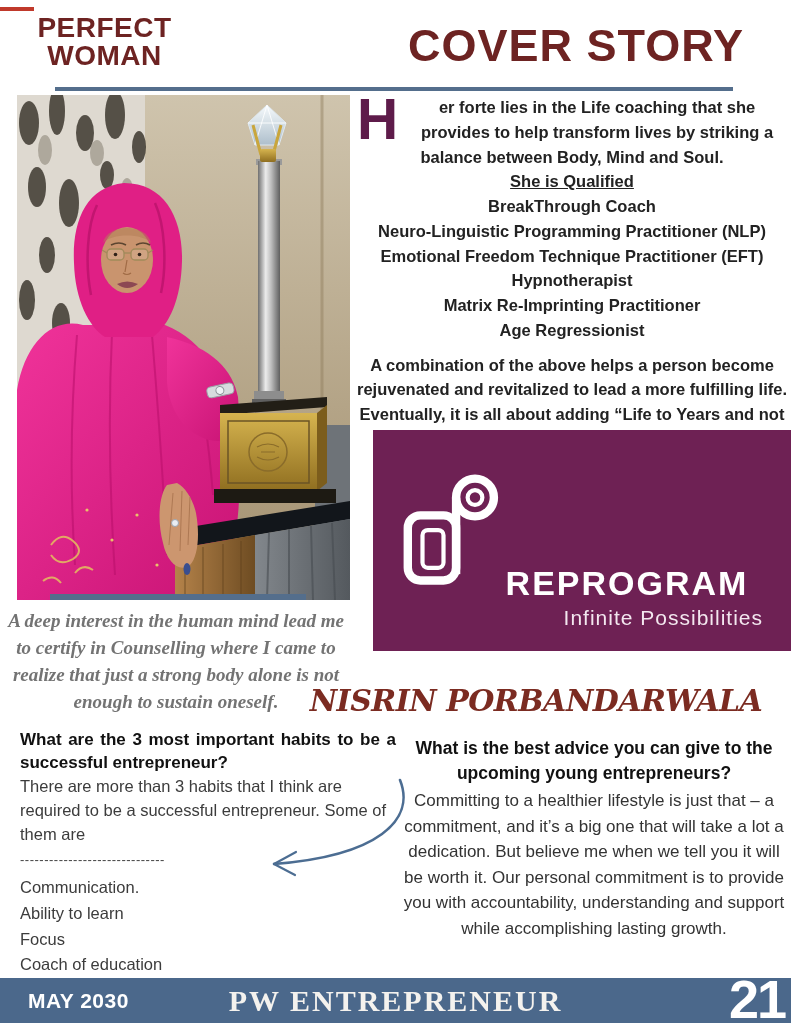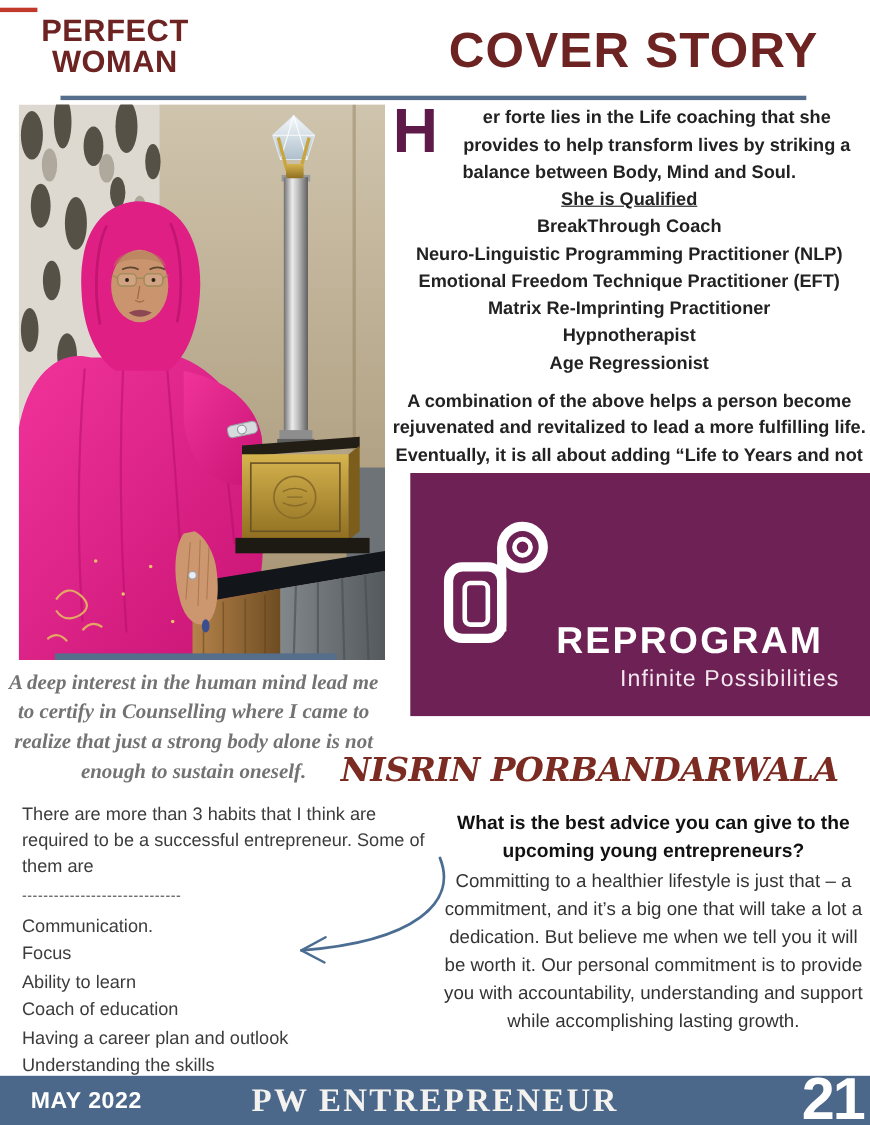--- a/index.html
+++ b/index.html
@@ -243,22 +243,22 @@
     </svg>
   </div>
   <div class="photo-rule"></div>
 
   <div class="intro">
     <p><span class="dropcap">H</span><span>er forte lies in the Life coaching that she provides to help transform lives by striking a balance between Body, Mind and Soul.</span></p>
     <div class="qualified">She is Qualified</div>
     <span class="qual-line">BreakThrough Coach</span>
     <span class="qual-line">Neuro-Linguistic Programming Practitioner (NLP)</span>
     <span class="qual-line">Emotional Freedom Technique Practitioner (EFT)</span>
+    <span class="qual-line">Hypnotherapist</span>
     <span class="qual-line">Matrix Re-Imprinting Practitioner</span>
-    <span class="qual-line">Hypnotherapist</span>
     <span class="qual-line">Age Regressionist</span>
     <p class="summary">A combination of the above helps a person become rejuvenated and revitalized to lead a more fulfilling life. Eventually, it is all about adding “Life to Years and not Years to Life.</p>
   </div>
 
   <div class="logo-box">
     <svg class="mark" viewBox="0 0 120 130">
       <g fill="none" stroke="#ffffff">
         <circle cx="80" cy="35" r="18" stroke-width="8"></circle>
         <circle cx="80" cy="35" r="7" stroke-width="4"></circle>
         <path d="M62,35 L62,108" stroke-width="8"></path>
@@ -268,41 +268,42 @@
     </svg>
     <div class="brand">REPROGRAM</div>
     <div class="tagline">Infinite Possibilities</div>
   </div>
 
   <div class="quote">A deep interest in the human mind lead me to certify in Counselling where I came to realize that just a strong body alone is not enough to sustain oneself.</div>
 
   <div class="person-name">NISRIN PORBANDARWALA</div>
 
   <div class="qa-left">
+    <div class="question">What are the 3 most important habits to be a successful entrepreneur?</div>
     <div class="answer">There are more than 3 habits that I think are required to be a successful entrepreneur. Some of them are</div>
     <div class="divider">------------------------------</div>
     <div class="habit">Communication.</div>
+    <div class="habit">Ability to learn</div>
     <div class="habit">Focus</div>
-    <div class="habit">Ability to learn</div>
     <div class="habit">Coach of education</div>
     <div class="habit">Having a career plan and outlook</div>
     <div class="habit">Understanding the skills</div>
   </div>
 
   <div class="arrow-wrap">
     <svg viewBox="0 0 152 102">
       <path d="M144,4 C160,44 122,80 18,88" fill="none" stroke="#4c6d92" stroke-width="2.6" stroke-linecap="round"></path>
       <path d="M18,88 L40,76 M18,88 L39,99" fill="none" stroke="#4c6d92" stroke-width="2.2" stroke-linecap="round"></path>
     </svg>
   </div>
 
   <div class="qa-right">
     <div class="question">What is the best advice you can give to the upcoming young entrepreneurs?</div>
     <div class="answer">Committing to a healthier lifestyle is just that – a commitment, and it’s a big one that will take a lot a dedication. But believe me when we tell you it will be worth it. Our personal commitment is to provide you with accountability, understanding and support while accomplishing lasting growth.</div>
   </div>
 
   <div class="footer">
-    <div class="issue">MAY 2022</div>
+    <div class="issue">MAY 2030</div>
     <div class="magazine">PW ENTREPRENEUR</div>
     <div class="pageno">21</div>
   </div>
 
 </div>
 
 </body></html>

